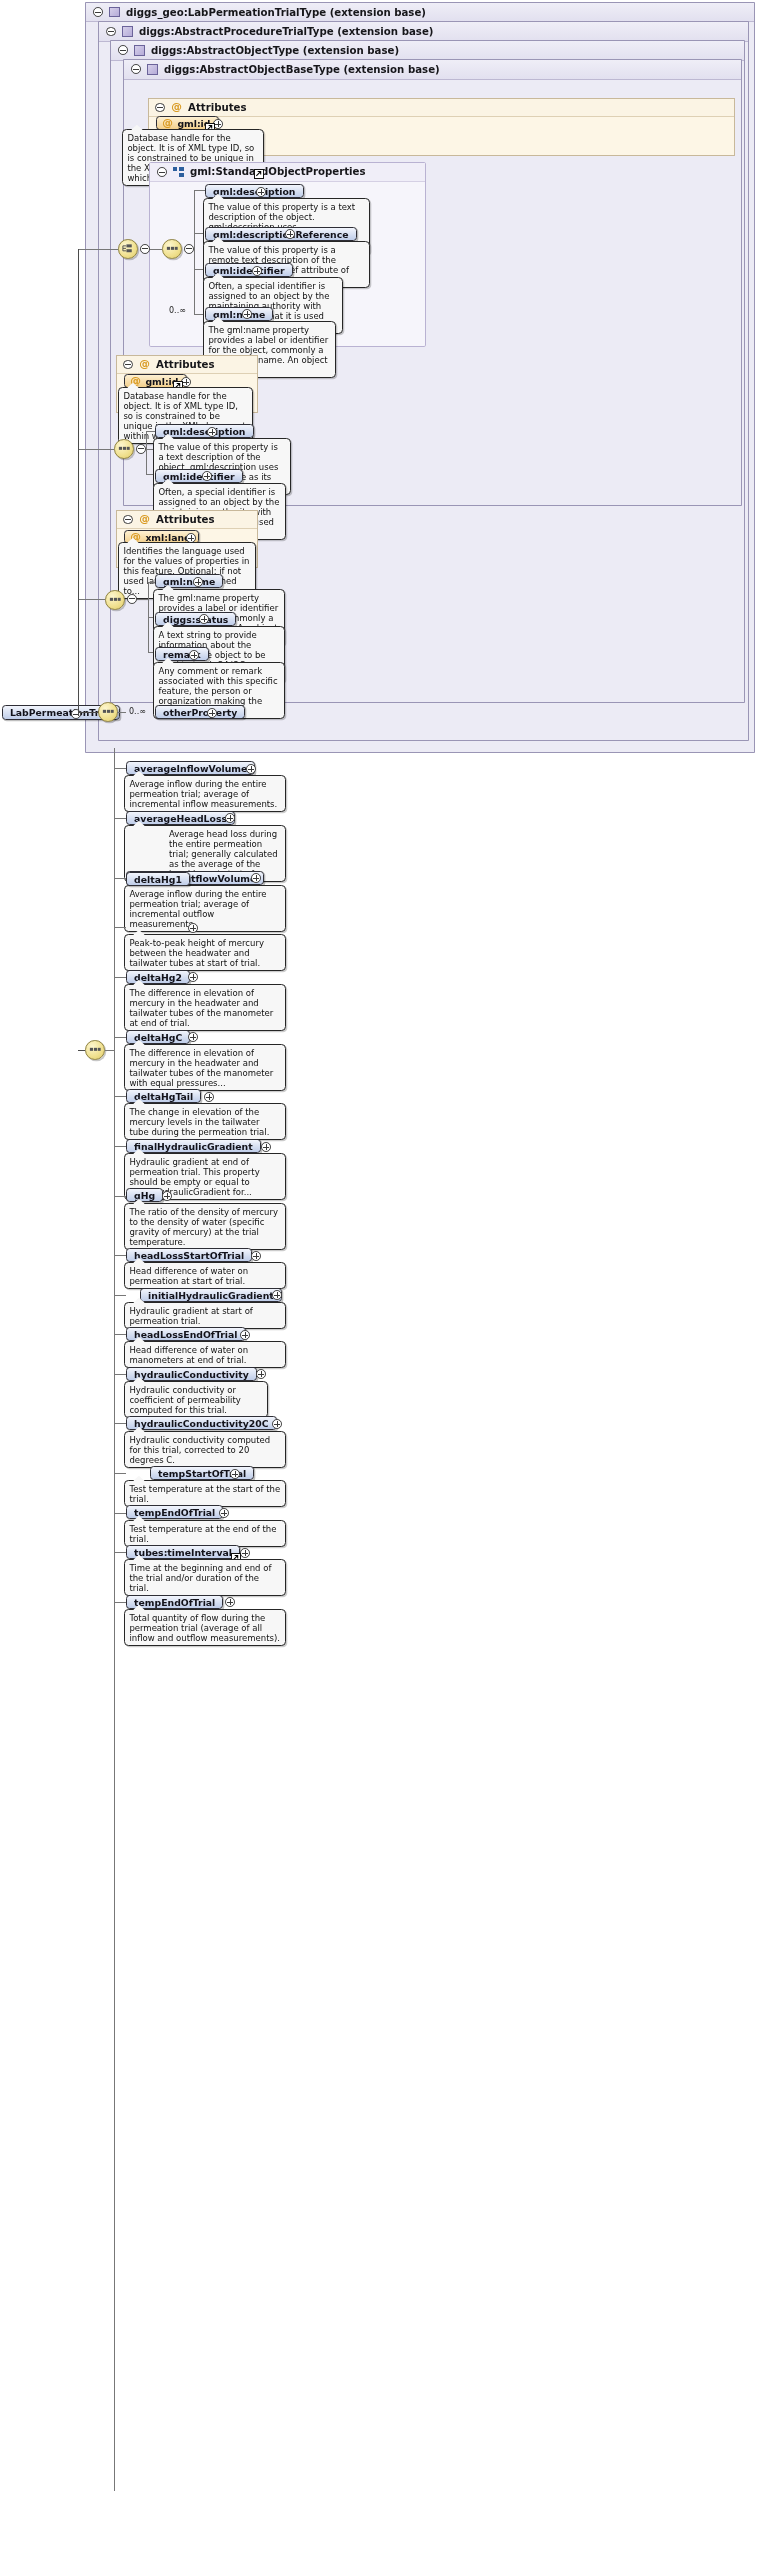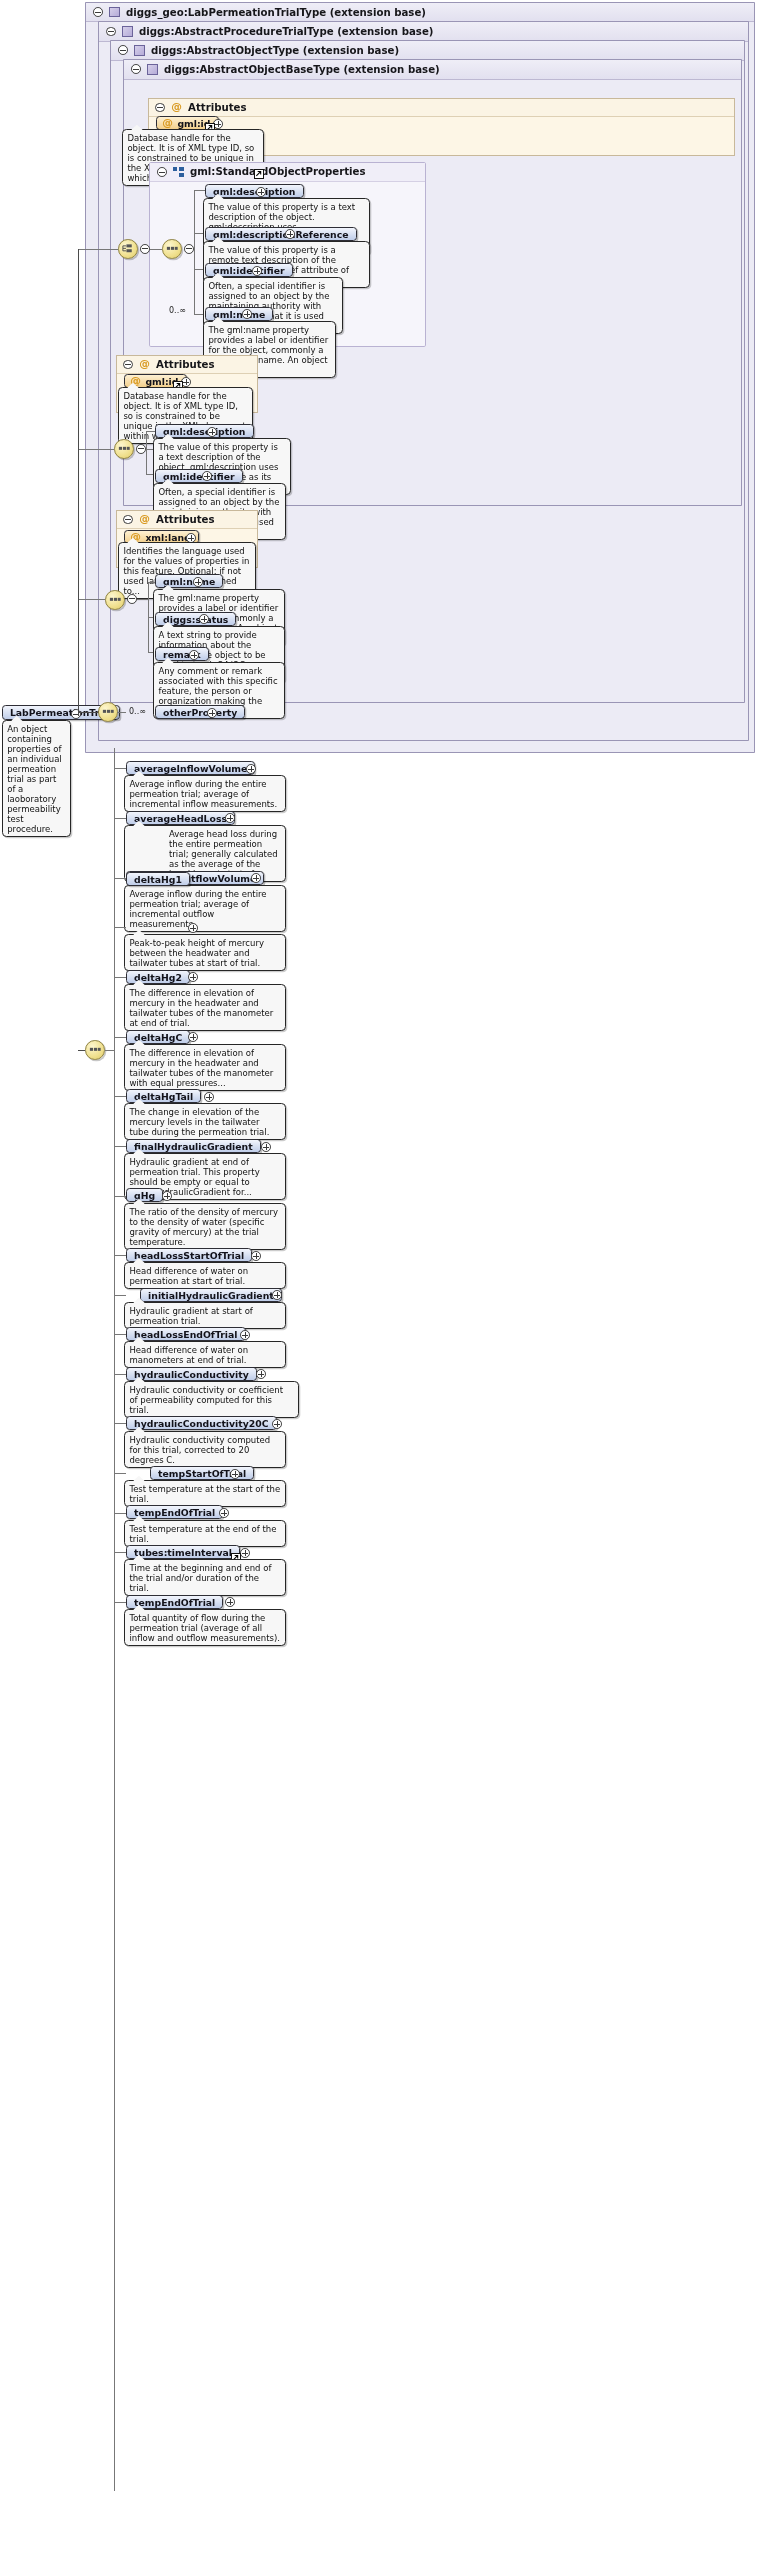--- a/index.html
+++ b/index.html
@@ -415,21 +415,20 @@
   <div class="pill elem" style="left:155px; top:647px;">
     <span>remark</span>
   </div>
   <span class="plus-icon" style="position:absolute;left:189px;top:650px;"></span>
   <div class="doc" style="left:153px; top:662px; width:132px;">Any comment or remark associated with this specific feature, the person or organization making the comment, and the...</div>
 
   <div class="pill elem" style="left:1.8px; top:705px; height:15px;">
     <span>LabPermeationTrial</span>
   </div>
   <span class="minus-icon" style="position:absolute;left:71px;top:709px;"></span>
-  <div class="doc" style="left:1.8px; top:720px; width:69px;">An object containing properties of an individual permeation trial as part of a laoboratory permeability test procedure.</div>
 
   <div class="ln h dark" style="left:78px; top:712px; width:23px;"></div>
   <div class="ln v dark" style="left:78px; top:249px; height:467px;"></div>
 
   <div class="seq" style="left:98px; top:702px;">
     <svg width="12.4" height="10.7" viewBox="0 0 14 12">
         <rect x="1" y="4.3" width="3.6" height="3.4" fill="#555"></rect>
         <rect x="5.6" y="4.3" width="3.6" height="3.4" fill="#555"></rect>
         <rect x="10" y="4.3" width="3.2" height="3.4" fill="#555"></rect>
       </svg>
@@ -523,21 +522,21 @@
       <div class="pill elem" style="left: 126px; top: 1327px;">
         <span>headLossEndOfTrial</span>
       </div>
       <span class="plus-icon" style="position: absolute; top: 1330px; left: 240px;"></span>
       <div class="doc" style="left: 124px; top: 1341px; width: 162px;">Head difference of water on manometers at end of trial.</div>
       <div class="ln h" style="left: 114px; top: 1374px; width: 12.4px;"></div>
       <div class="pill elem" style="left: 126px; top: 1367px;">
         <span>hydraulicConductivity</span>
       </div>
       <span class="plus-icon" style="position: absolute; top: 1369px; left: 256px;"></span>
-      <div class="doc" style="left: 124px; top: 1381px; width: 175px;">Hydraulic conductivity or coefficient of permeability computed for this trial.</div>
+      <div class="doc" style="left: 124px; top: 1381px; width: 144px;">Hydraulic conductivity or coefficient of permeability computed for this trial.</div>
       <div class="ln h" style="left: 114px; top: 1423px; width: 12.4px;"></div>
       <div class="pill elem" style="left: 126px; top: 1416px;">
         <span>hydraulicConductivity20C</span>
       </div>
       <span class="plus-icon" style="position: absolute; top: 1419px; left: 272px;"></span>
       <div class="doc" style="left: 124px; top: 1431px; width: 162px;">Hydraulic conductivity computed for this trial, corrected to 20 degrees C.</div>
       <div class="ln h" style="left: 114px; top: 1473px; width: 12.4px;"></div>
       <div class="pill elem" style="left: 126px; top: 1466px; margin-left: 24px;">
         <span>tempStartOfTrial</span>
       </div>

